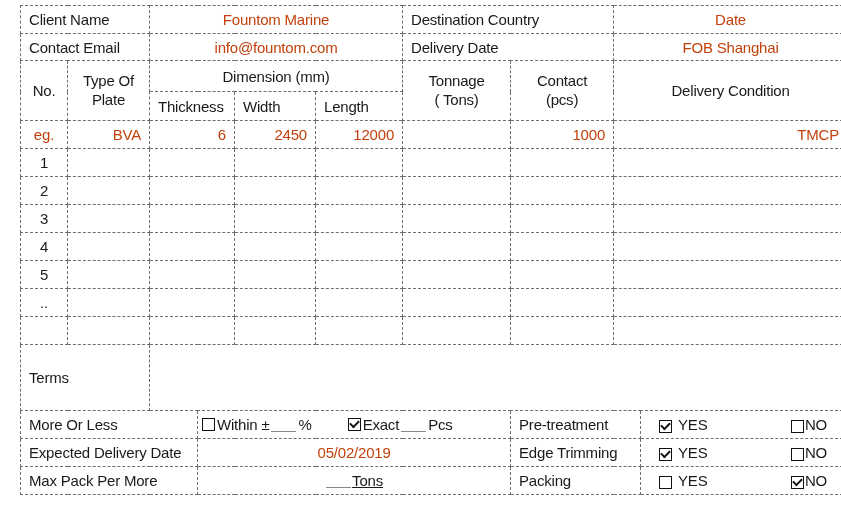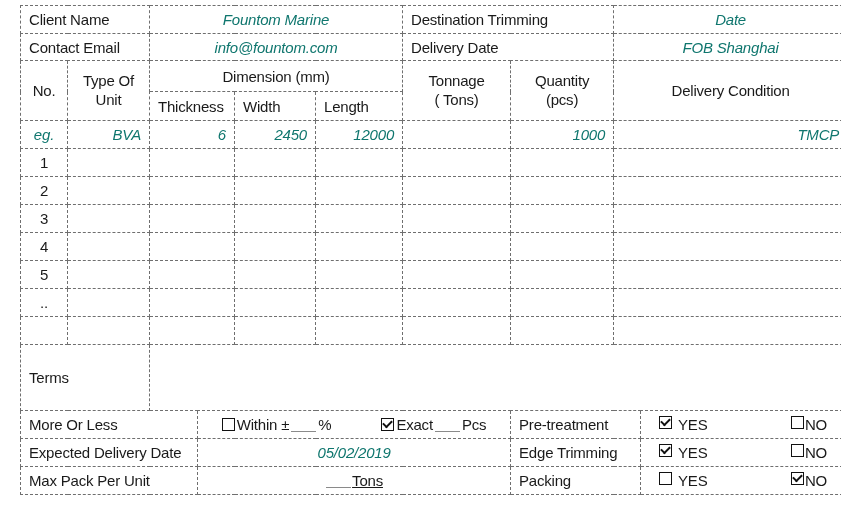--- a/index.html
+++ b/index.html
@@ -15,43 +15,43 @@
   td{
     border:1px dashed #6f6f6f;
     padding:0 8px;font-size:15px;letter-spacing:-0.2px;
     vertical-align:middle;overflow:hidden;white-space:nowrap;
     background:#fff;
   }
   .lbl{text-align:left;}
   .hdr{text-align:center;padding:0 2px;}
   .hdr-left{text-align:left;padding:0 8px;}
   .pre{white-space:pre-line;line-height:1.25;}
-  .ghost{color:#0f766e;font-style:italic;}
+  .ghost{color:#c2410c;}
   .center{text-align:center;padding:0 2px;}
   .cellval{text-align:right;}
   
   .cb{
     display:inline-block;position:relative;
     width:11px;height:11px;border:1.6px solid #111;background:#fff;
     flex:0 0 auto;
   }
   .cb.checked::before{
     content:"";position:absolute;left:1px;top:1px;width:7px;height:4px;
     border-left:2px solid #111;border-bottom:2px solid #111;
     transform:rotate(-45deg);
   }
   .blank{
     display:inline-block;width:25px;height:13px;
     border-bottom:1px solid #8a8a8a;flex:0 0 auto;margin:0 1px;
   }
-  .mid-flex{display:flex;align-items:center;justify-content:center;gap:50px;}
+  .mid-flex{display:flex;align-items:center;gap:36px;}
   .opt-group{display:inline-flex;align-items:center;gap:1px;}
   .opt-group .optlabel{margin-left:1px;}
   .yesno{display:flex;align-items:center;justify-content:space-between;padding:0 20px 0 18px;}
-  .yn-group{display:inline-flex;align-items:flex-start;}
+  .yn-group{display:inline-flex;align-items:flex-end;}
   .yn-group.yes .cb{margin-right:6px;}
   .yn-group.no .cb{margin-right:1px;}
   .tons-mid{display:flex;align-items:center;justify-content:center;}
 </style>
 </head>
 <body>
 
 <div class="sheet">
 <table class="form">
   <colgroup>
@@ -64,38 +64,38 @@
         <col style="width:108px">
         <col style="width:103px">
         <col style="width:27px">
         <col style="width:207px">
   </colgroup>
 
   <tbody>
         <tr style="height:28px">
     <td colspan="2" class="lbl">Client Name</td>
     <td colspan="4" class="center ghost">Fountom Marine</td>
-    <td colspan="2" class="lbl">Destination Trimming</td>
+    <td colspan="2" class="lbl">Destination Country</td>
     <td colspan="2" class="center ghost">Date</td>
   </tr>
   <tr style="height:27px">
     <td colspan="2" class="lbl">Contact Email</td>
     <td colspan="4" class="center ghost">info@fountom.com</td>
     <td colspan="2" class="lbl">Delivery Date</td>
     <td colspan="2" class="center ghost">FOB Shanghai</td>
   </tr>
 
   <tr style="height:31px">
     <td rowspan="2" class="hdr">No.</td>
     <td rowspan="2" class="hdr pre">Type Of
-Unit</td>
+Plate</td>
     <td colspan="4" class="hdr">Dimension (mm)</td>
     <td rowspan="2" class="hdr pre">Tonnage
 ( Tons)</td>
-    <td rowspan="2" class="hdr pre">Quantity
+    <td rowspan="2" class="hdr pre">Contact
 (pcs)</td>
     <td rowspan="2" colspan="2" class="hdr">Delivery Condition</td>
   </tr>
   <tr style="height:29px">
     <td colspan="2" class="hdr-left">Thickness</td>
     <td class="hdr-left">Width</td>
     <td class="hdr-left">Length</td>
   </tr>
 
   <tr style="height:28px">
@@ -230,21 +230,21 @@
               </span>
         <span class="yn-group no">
                 <span class="cb"></span>
                 <span>NO</span>
               </span>
       </div>
     </td>
   </tr>
 
   <tr style="height:28px">
-    <td colspan="3" class="lbl">Max Pack Per Unit</td>
+    <td colspan="3" class="lbl">Max Pack Per More</td>
     <td colspan="4" style="padding:0 4px;text-decoration:underline;">
       <div class="tons-mid">
               <span class="blank"></span>
               <span>Tons</span>
             </div>
     </td>
     <td colspan="2" class="lbl">Packing</td>
     <td style="padding:0;">
       <div class="yesno">
         <span class="yn-group yes">

